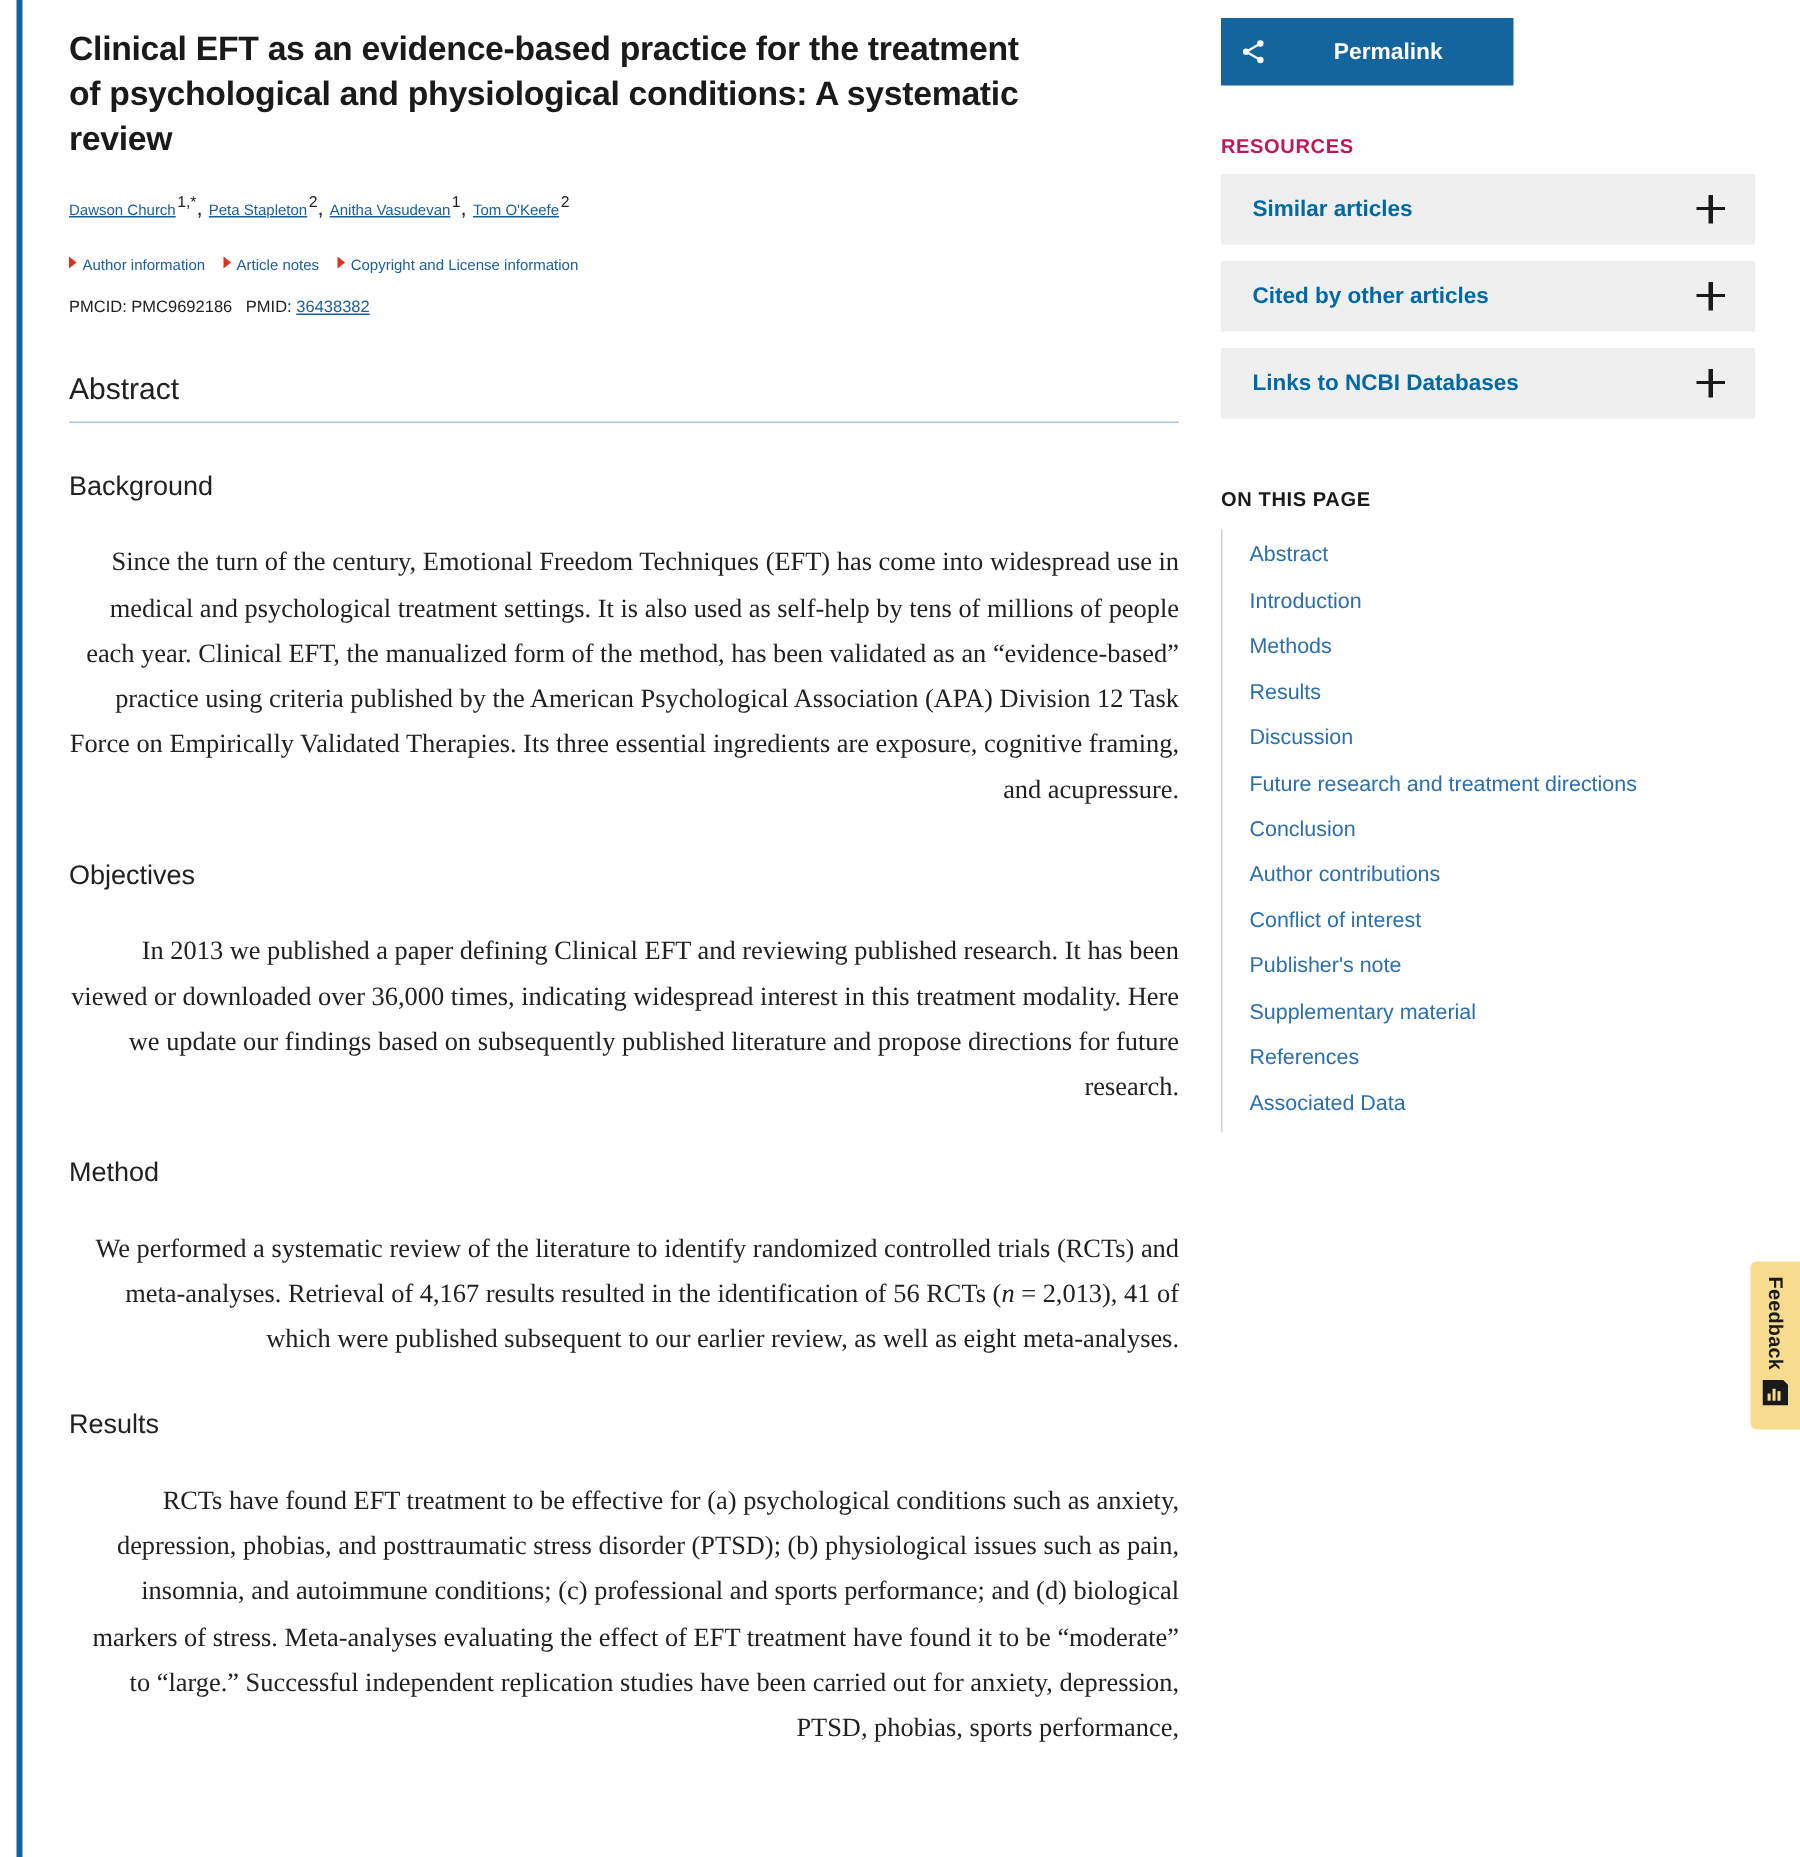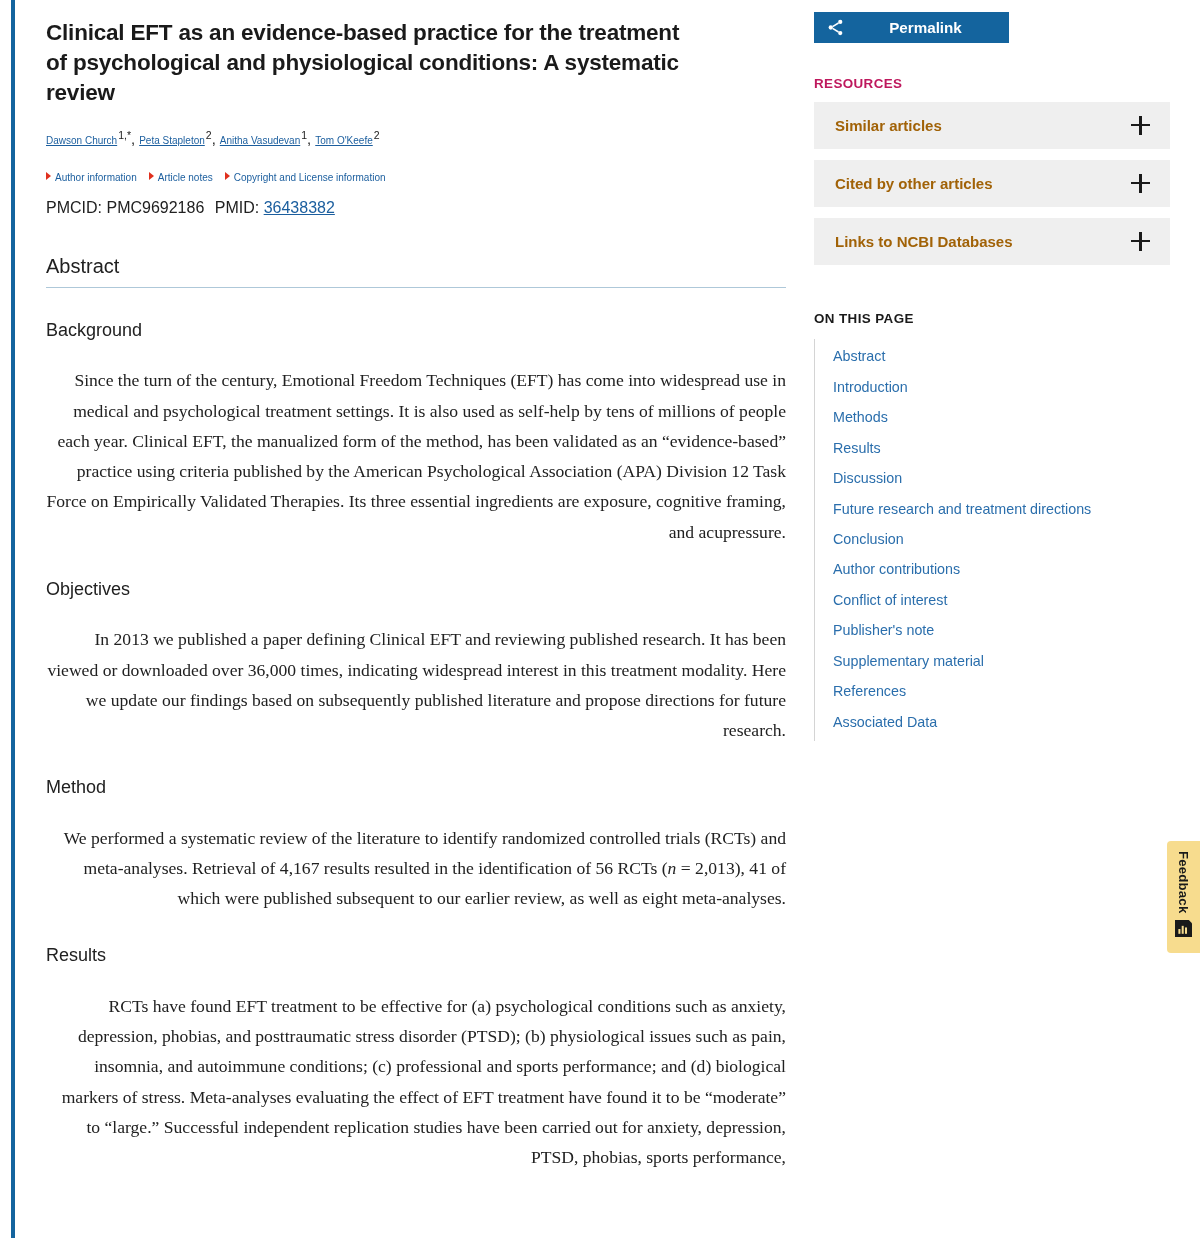--- a/index.html
+++ b/index.html
@@ -85,21 +85,21 @@
     height: 0;
     border-left: 5.5px solid #e0301e;
     border-top: 4px solid transparent;
     border-bottom: 4px solid transparent;
     margin-right: 4px;
     vertical-align: 1px;
   }
 
   .ids {
     margin-top: 14px;
-    font-size: 16px;
+    font-size: 11px;
     color: #212121;
   }
   .ids a { color: #1b5e9e; text-decoration: underline; }
   .ids .gap { display: inline-block; width: 6px; }
 
   .abstract-head {
     margin-top: 38px;
     font-size: 20px;
     font-weight: normal;
     color: #212121;
@@ -129,21 +129,21 @@
   .side-col {
     position: absolute;
     left: 814px;
     top: 0;
     width: 356px;
   }
 
   .permalink-btn {
     margin-top: 12px;
     width: 195px;
-    height: 31px;
+    height: 45px;
     background: #14649e;
     border: none;
     color: #ffffff;
     font-family: "Liberation Sans", sans-serif;
     font-size: 15.2px;
     font-weight: bold;
     display: flex;
     align-items: center;
     cursor: pointer;
     padding: 0;
@@ -172,21 +172,21 @@
     display: flex;
     align-items: center;
     padding: 0 20px 0 21px;
     margin-bottom: 11px;
     cursor: pointer;
   }
   .acc-label {
     flex: 1;
     font-size: 15px;
     font-weight: bold;
-    color: #a16207;
+    color: #0369a1;
   }
   .acc-plus {
     position: relative;
     width: 19px;
     height: 19px;
     flex: 0 0 auto;
   }
   .acc-plus::before, .acc-plus::after {
     content: "";
     position: absolute;

